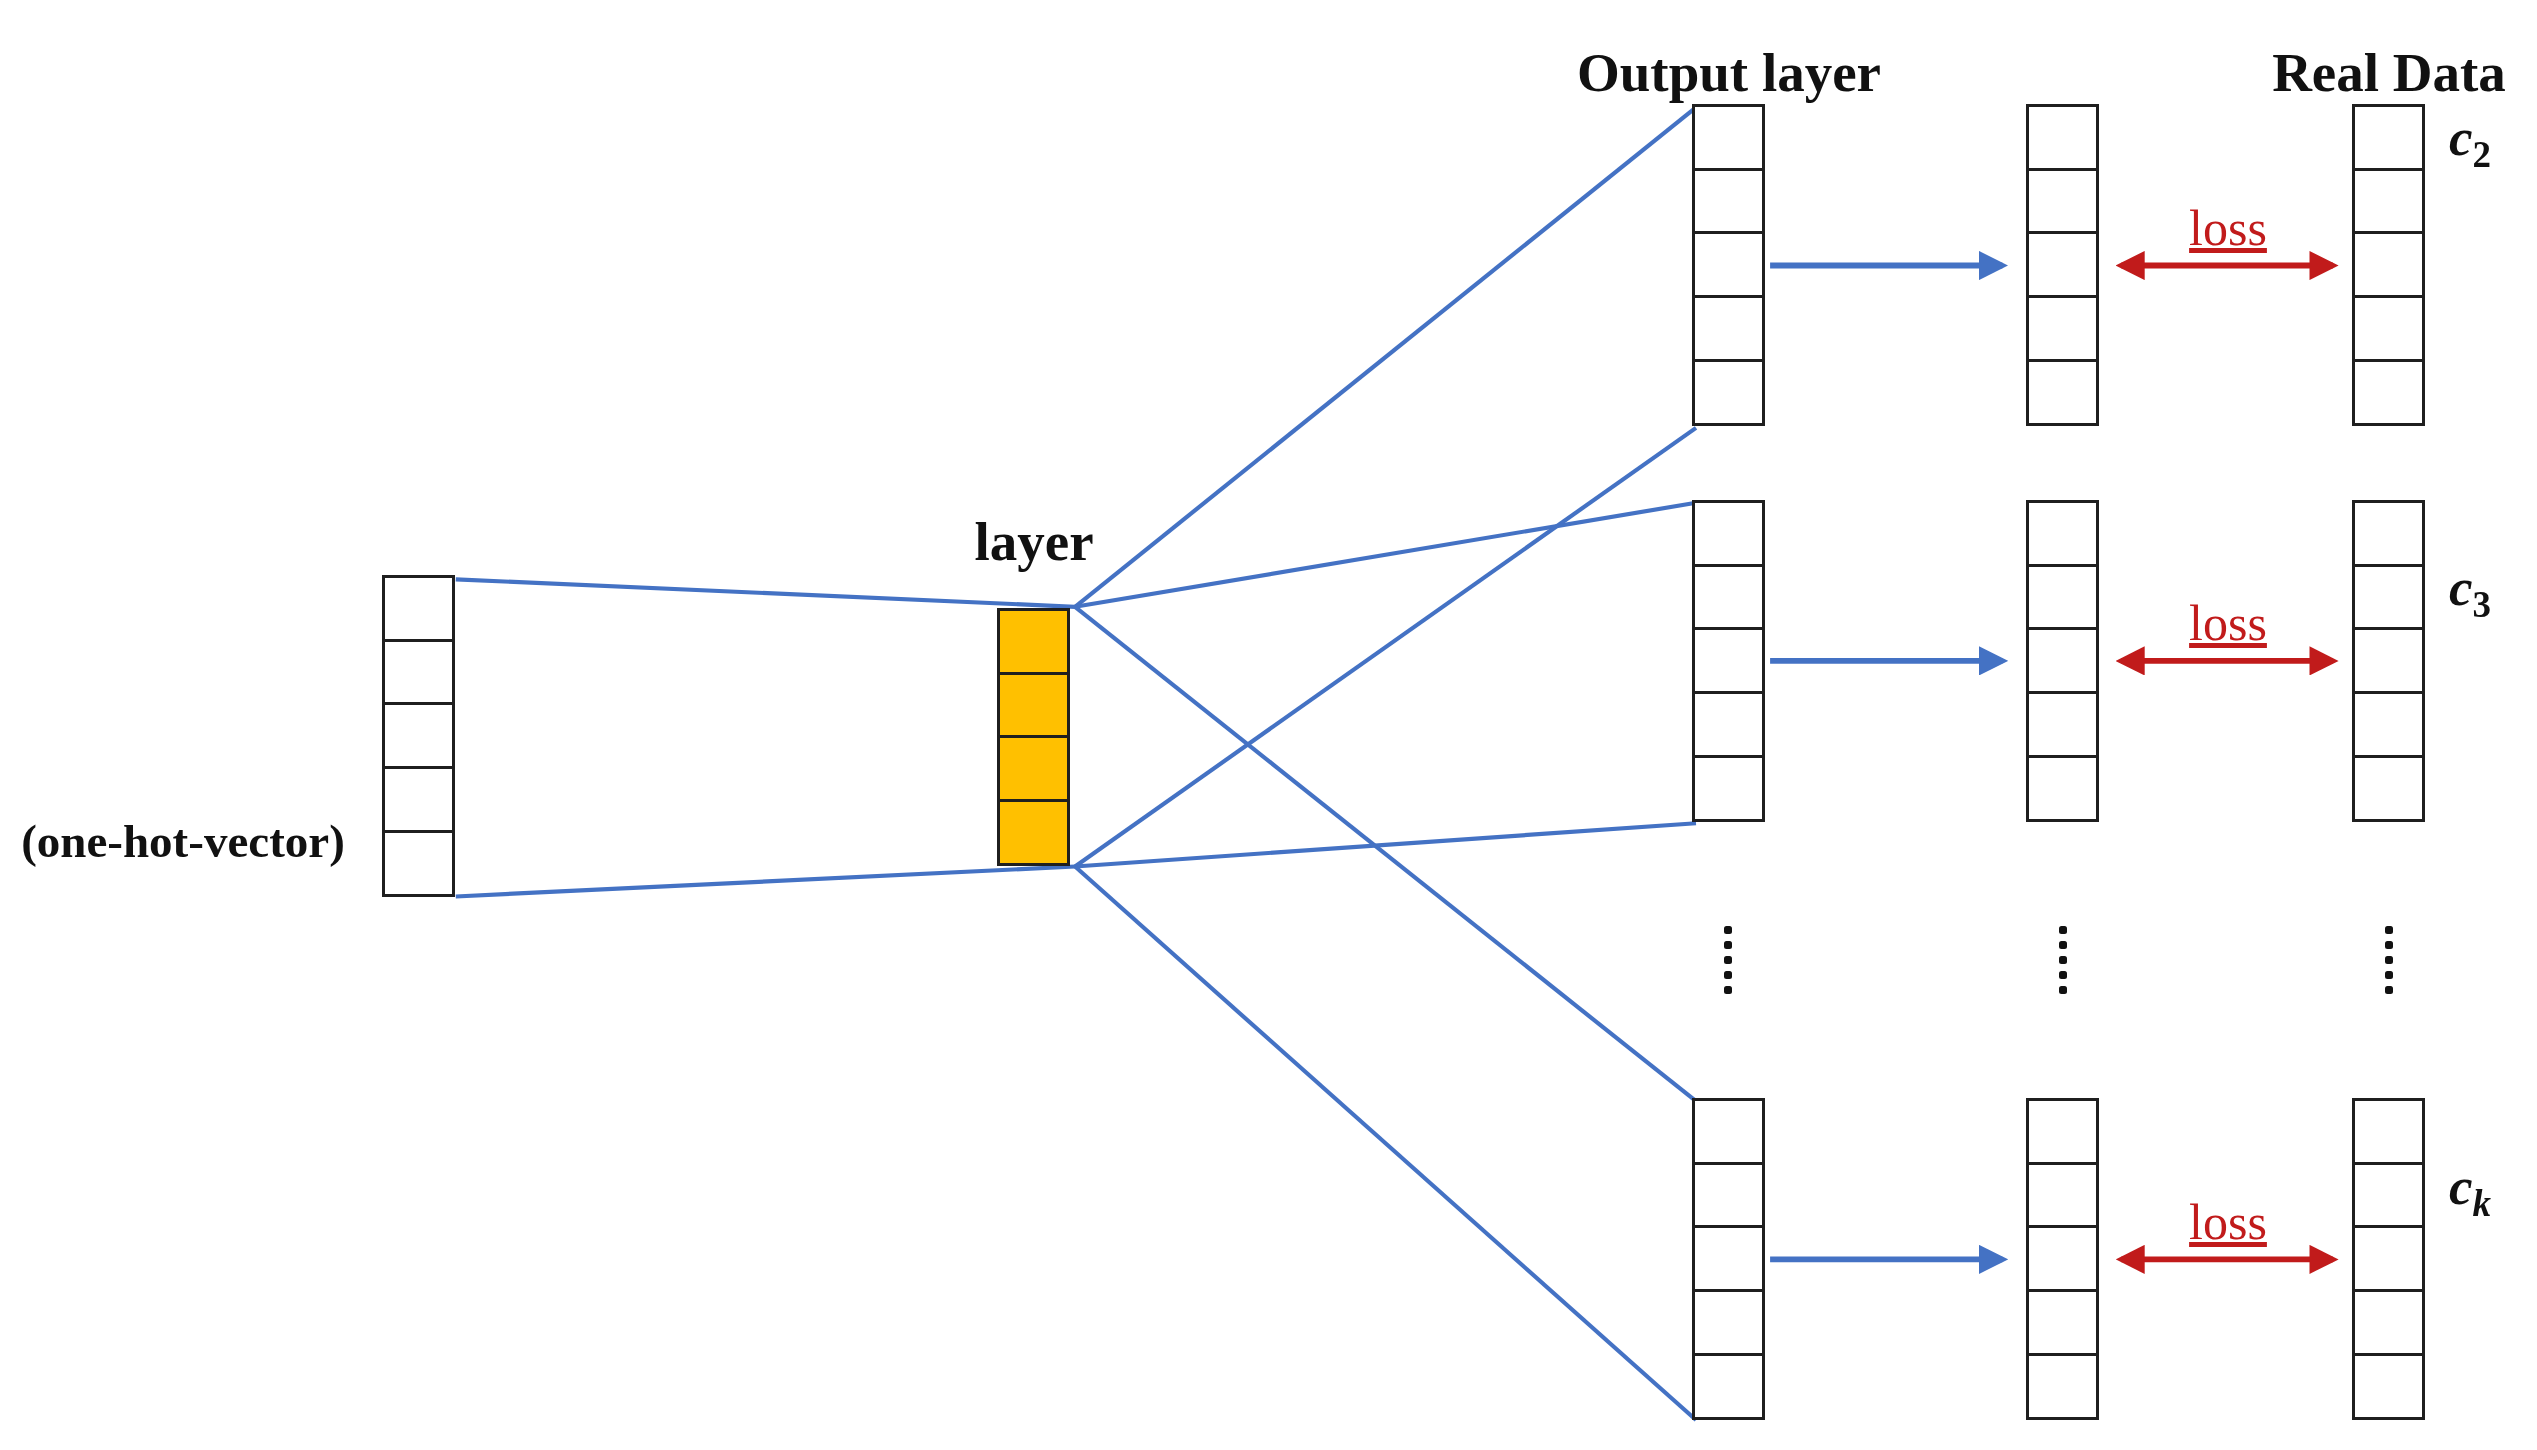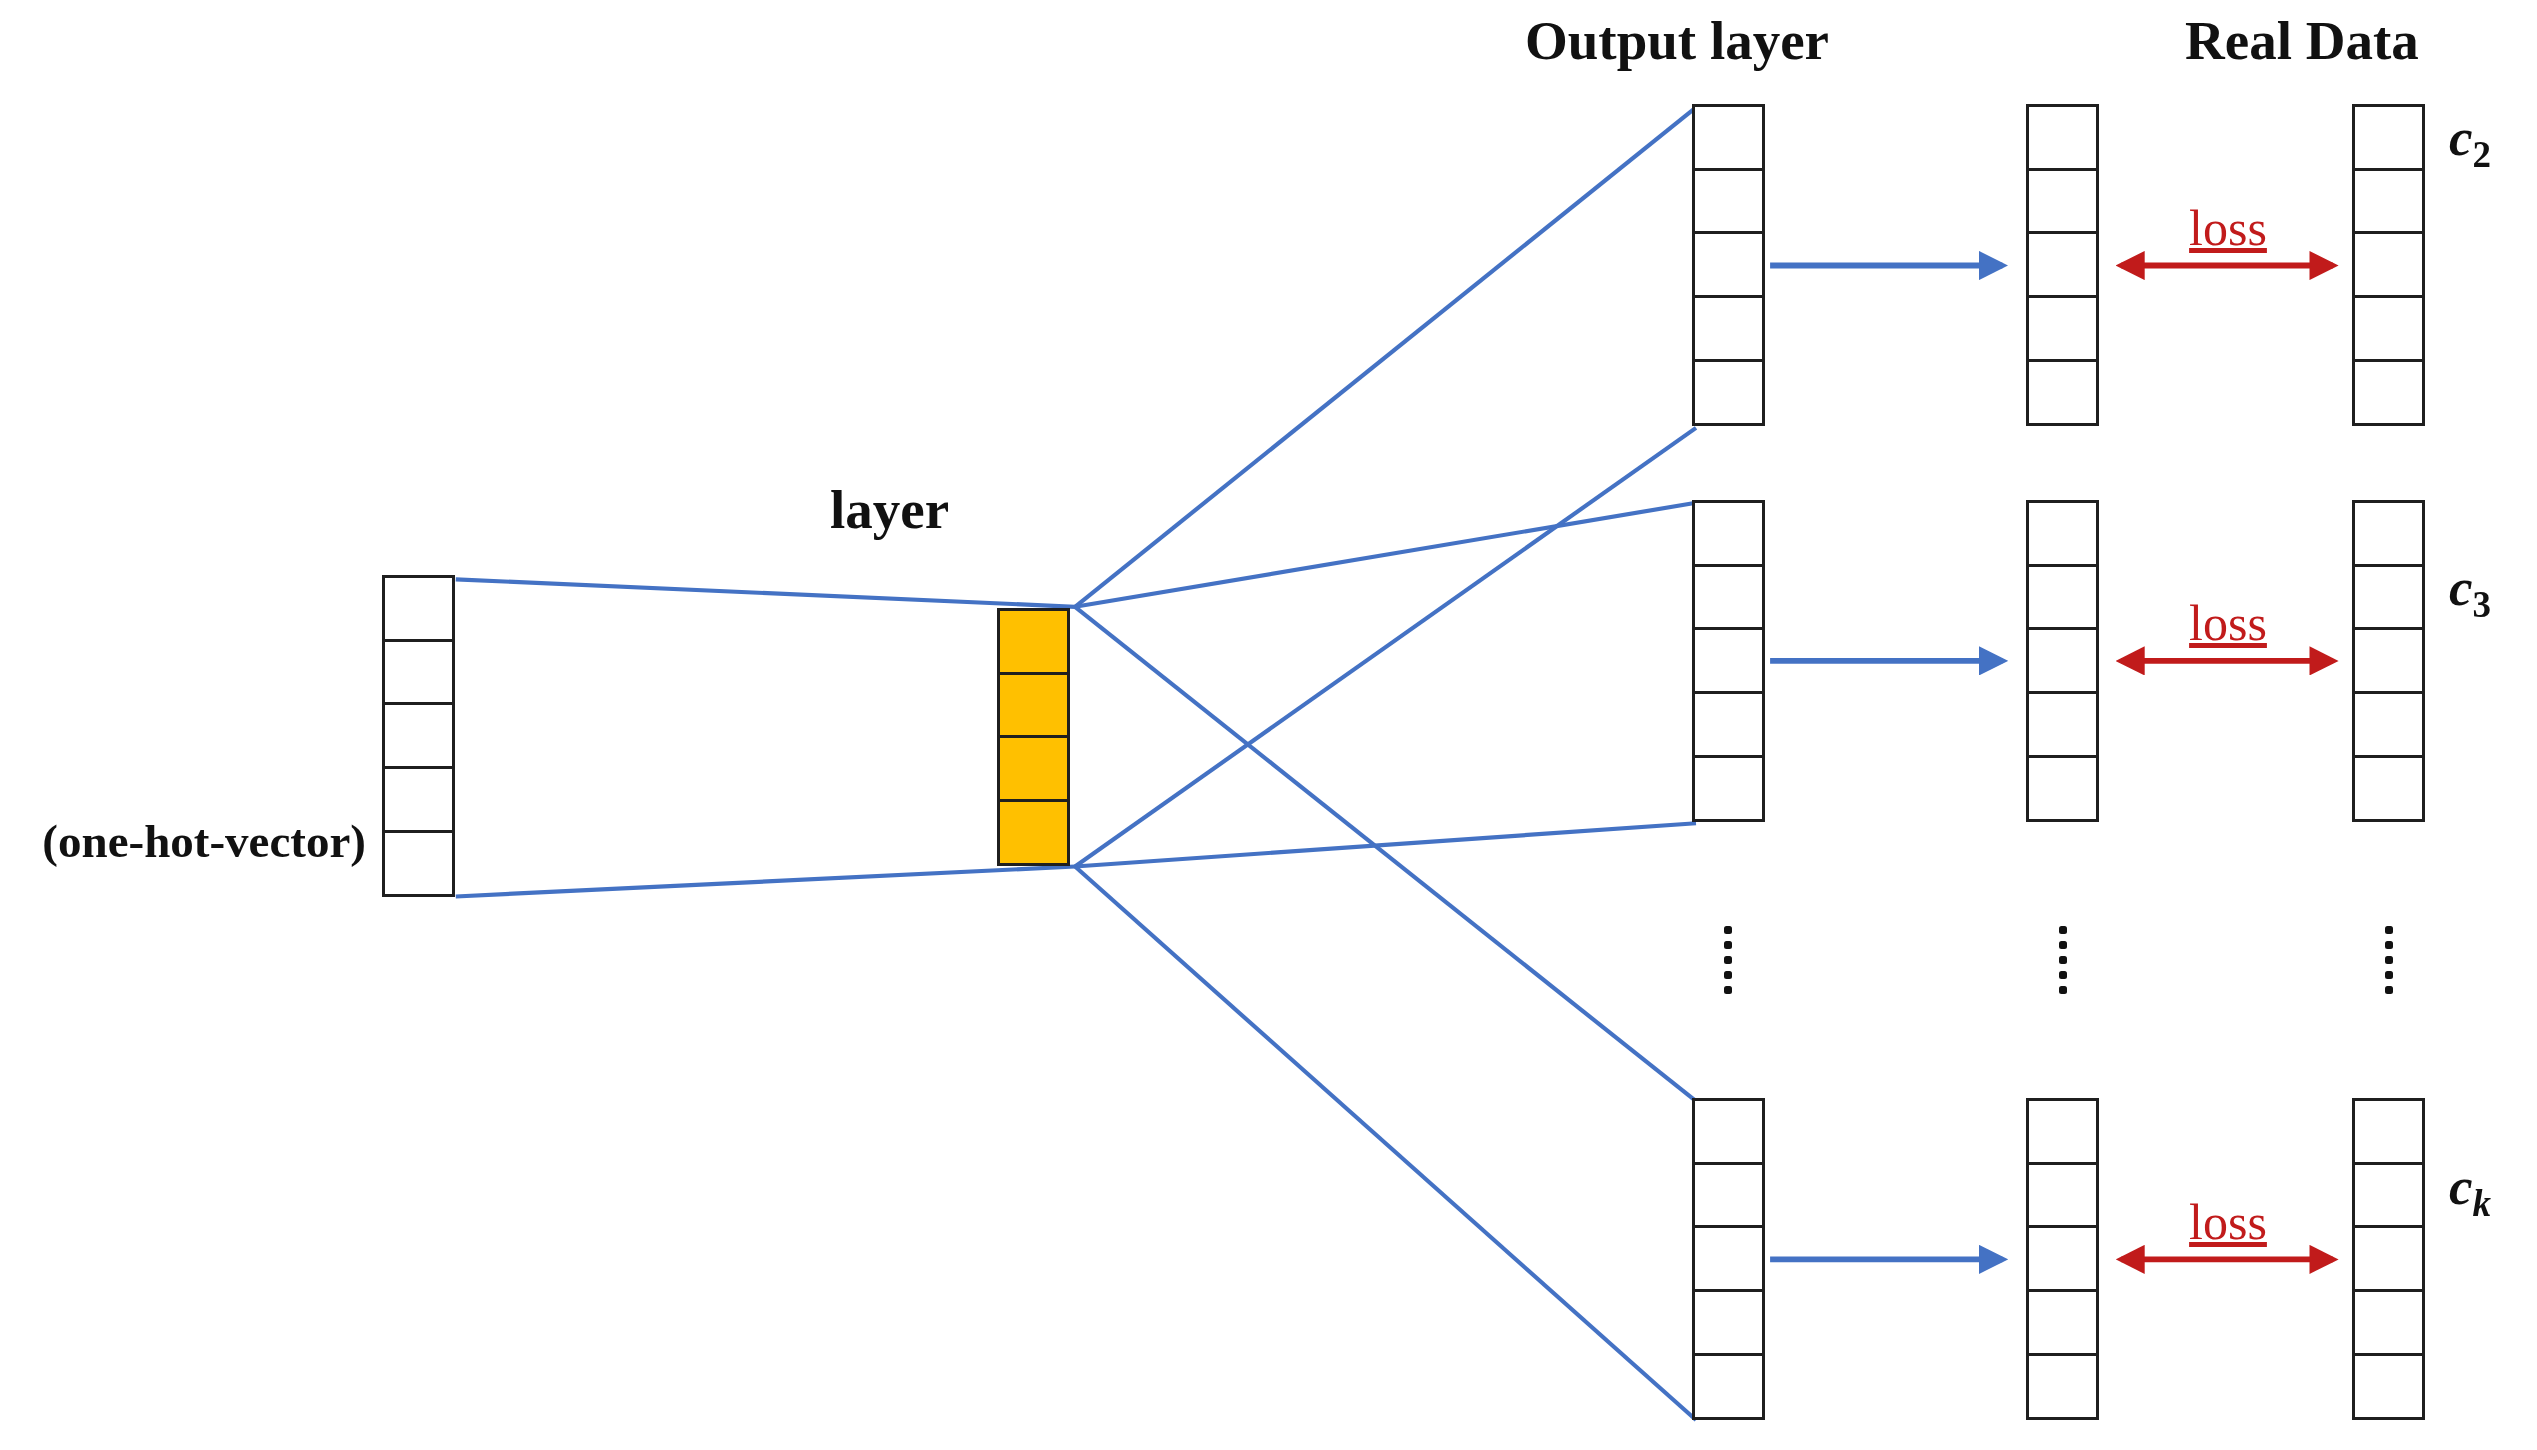--- a/index.html
+++ b/index.html
@@ -24,26 +24,26 @@
     width:73px;height:67px;
     border:3.3px solid var(--edge,#1F1F1F);
     background:#ffffff;
   }
   .cell + .cell{margin-top:-3.3px;}
   .col.projection .cell{background:var(--gold,#FFC000);}
 
   .lbl{position:absolute;white-space:nowrap;}
   .heading{
     font-weight:bold;font-size:55px;line-height:1.05;
-    text-align:left;width:408px;
+    text-align:center;width:408px;margin-top:32px;
   }
   .math{font-weight:bold;font-style:italic;font-size:53px;}
   .math .sub{font-size:37px;font-style:normal;font-weight:bold;vertical-align:-11.7px;letter-spacing:0;}
   .math.italic-sub .sub{font-style:italic;}
-  .note{font-weight:bold;font-size:47px;text-align:right;width:366px;}
+  .note{font-weight:bold;font-size:47px;text-align:center;width:366px;}
   .c1wrap{text-align:center;width:366px;}
   .loss{color:var(--red,#C11B1B);font-size:50px;text-align:center;width:226px;text-decoration:underline;}
   .dots{position:absolute;width:10px;display:flex;flex-direction:column;gap:6.7px;align-items:center;}
   .dots i{display:block;width:8.3px;height:8.3px;background:#111111;border-radius:2.5px;}
 </style>
 </head>
 <body>
 
 <div class="canvas">
 

